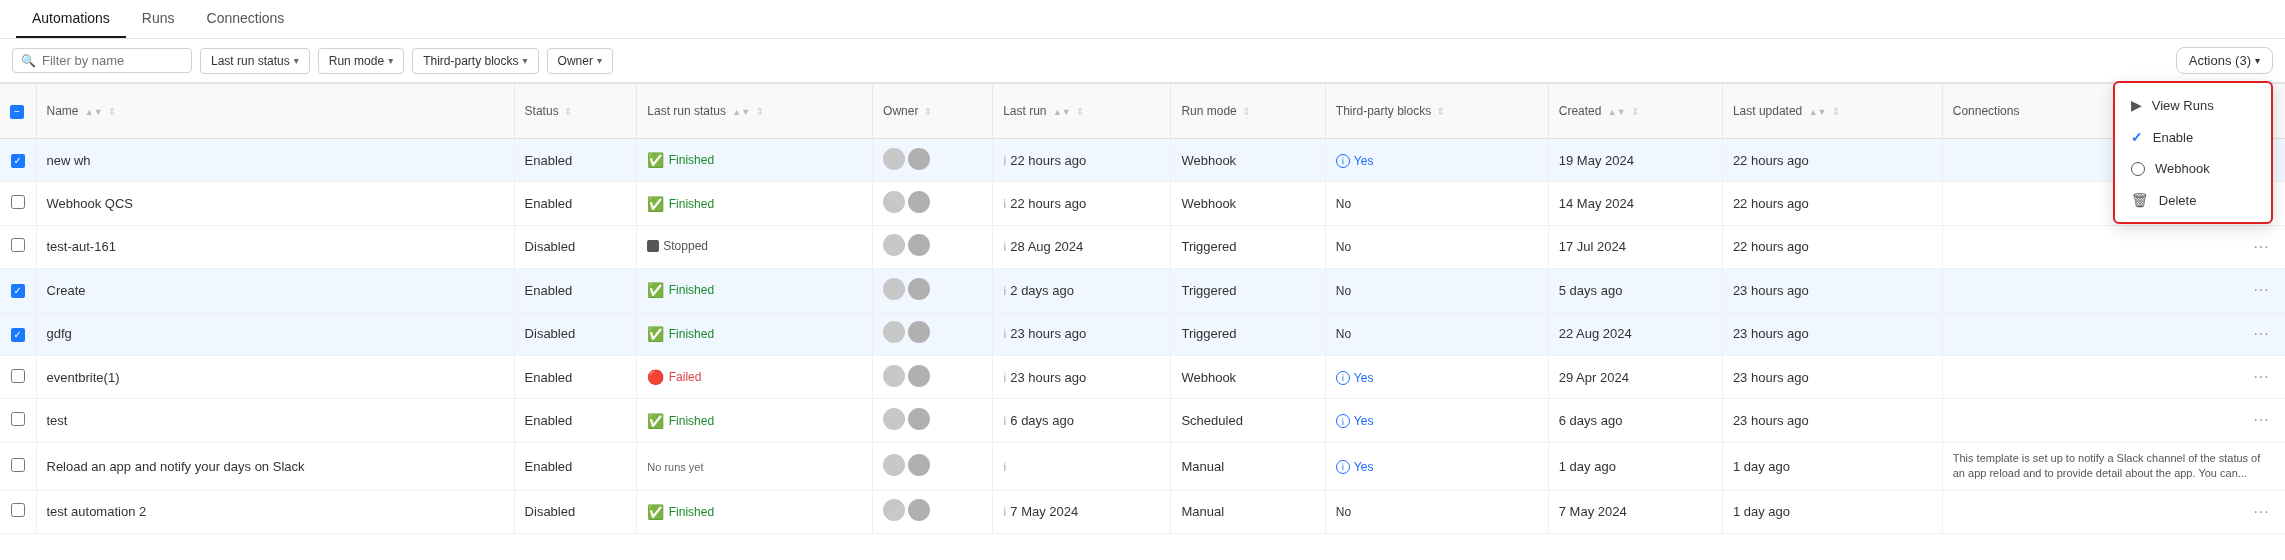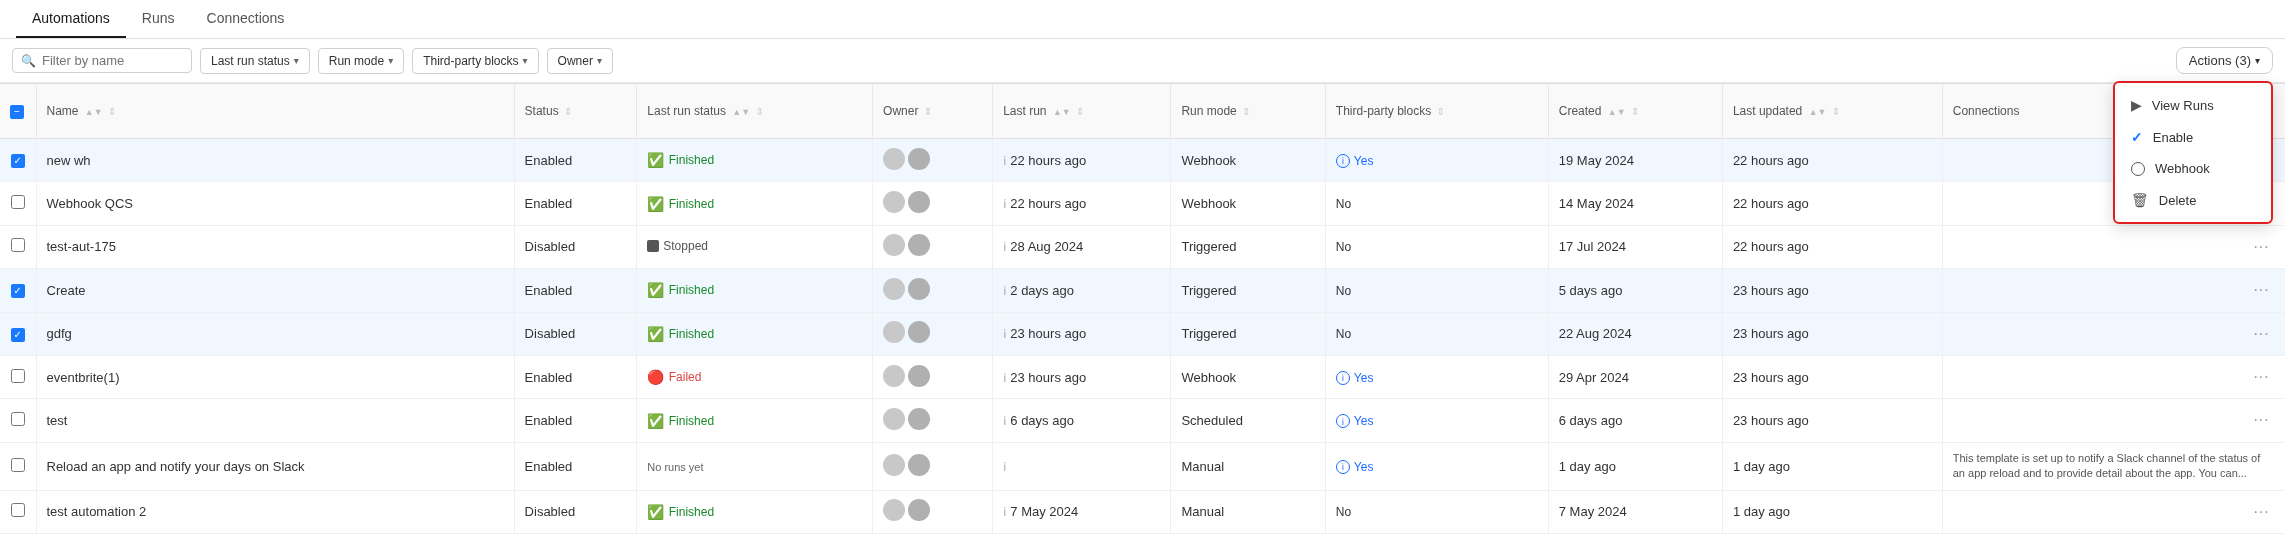--- a/index.html
+++ b/index.html
@@ -164,21 +164,21 @@
           <td style="padding: 8px 10px; font-size: 13px; color: rgb(51, 51, 51); border-right: 1px solid rgb(240, 240, 240); vertical-align: middle;">Webhook</td>
           <td style="padding: 8px 10px; font-size: 13px; border-right: 1px solid rgb(240, 240, 240); vertical-align: middle;"><span style="font-size:12px;color:#333;">No</span></td>
           <td style="padding: 8px 10px; font-size: 13px; color: rgb(51, 51, 51); border-right: 1px solid rgb(240, 240, 240); vertical-align: middle; white-space: nowrap;">14 May 2024</td>
           <td style="padding: 8px 10px; font-size: 13px; color: rgb(51, 51, 51); border-right: 1px solid rgb(240, 240, 240); vertical-align: middle; white-space: nowrap;">22 hours ago</td>
           <td style="padding: 8px 10px; font-size: 11px; color: rgb(85, 85, 85); vertical-align: middle; max-width: 200px; line-height: 1.4;">
             <span style="color: rgb(153, 153, 153); cursor: pointer; font-size: 16px; padding: 2px 6px; float: right;">···</span>
           </td>
         </tr>
         <tr>
           <td style="padding: 8px 10px; width: 36px; text-align: center; border-right: 1px solid rgb(240, 240, 240); vertical-align: middle;"><input type="checkbox" style="width: 14px; height: 14px; cursor: pointer;"></td>
-          <td style="padding: 8px 10px; font-size: 13px; color: rgb(51, 51, 51); border-right: 1px solid rgb(240, 240, 240); vertical-align: middle; white-space: nowrap;">test-aut-175</td>
+          <td style="padding: 8px 10px; font-size: 13px; color: rgb(51, 51, 51); border-right: 1px solid rgb(240, 240, 240); vertical-align: middle; white-space: nowrap;">test-aut-161</td>
           <td style="padding: 8px 10px; font-size: 13px; color: rgb(51, 51, 51); border-right: 1px solid rgb(240, 240, 240); vertical-align: middle;">Disabled</td>
           <td style="padding: 8px 10px; font-size: 13px; border-right: 1px solid rgb(240, 240, 240); vertical-align: middle;"><span style="display:inline-flex;align-items:center;gap:4px;color:#555;font-size:12px;"><span style="display:inline-block;width:12px;height:12px;background:#555;border-radius:2px;"></span> Stopped</span></td>
           <td style="padding: 8px 10px; border-right: 1px solid rgb(240, 240, 240); vertical-align: middle;"><span style="display:inline-flex;align-items:center;gap:3px;">
               <span style="display:inline-block;width:22px;height:22px;background:#c8c8c8;border-radius:50%;"></span>
               <span style="display:inline-block;width:22px;height:22px;background:#b0b0b0;border-radius:50%;"></span>
             </span></td>
           <td style="padding: 8px 10px; font-size: 13px; color: rgb(51, 51, 51); border-right: 1px solid rgb(240, 240, 240); vertical-align: middle; white-space: nowrap;"><span style="color:#aaa;font-size:12px;margin-right:4px;">ℹ</span>28 Aug 2024</td>
           <td style="padding: 8px 10px; font-size: 13px; color: rgb(51, 51, 51); border-right: 1px solid rgb(240, 240, 240); vertical-align: middle;">Triggered</td>
           <td style="padding: 8px 10px; font-size: 13px; border-right: 1px solid rgb(240, 240, 240); vertical-align: middle;"><span style="font-size:12px;color:#333;">No</span></td>
           <td style="padding: 8px 10px; font-size: 13px; color: rgb(51, 51, 51); border-right: 1px solid rgb(240, 240, 240); vertical-align: middle; white-space: nowrap;">17 Jul 2024</td>

